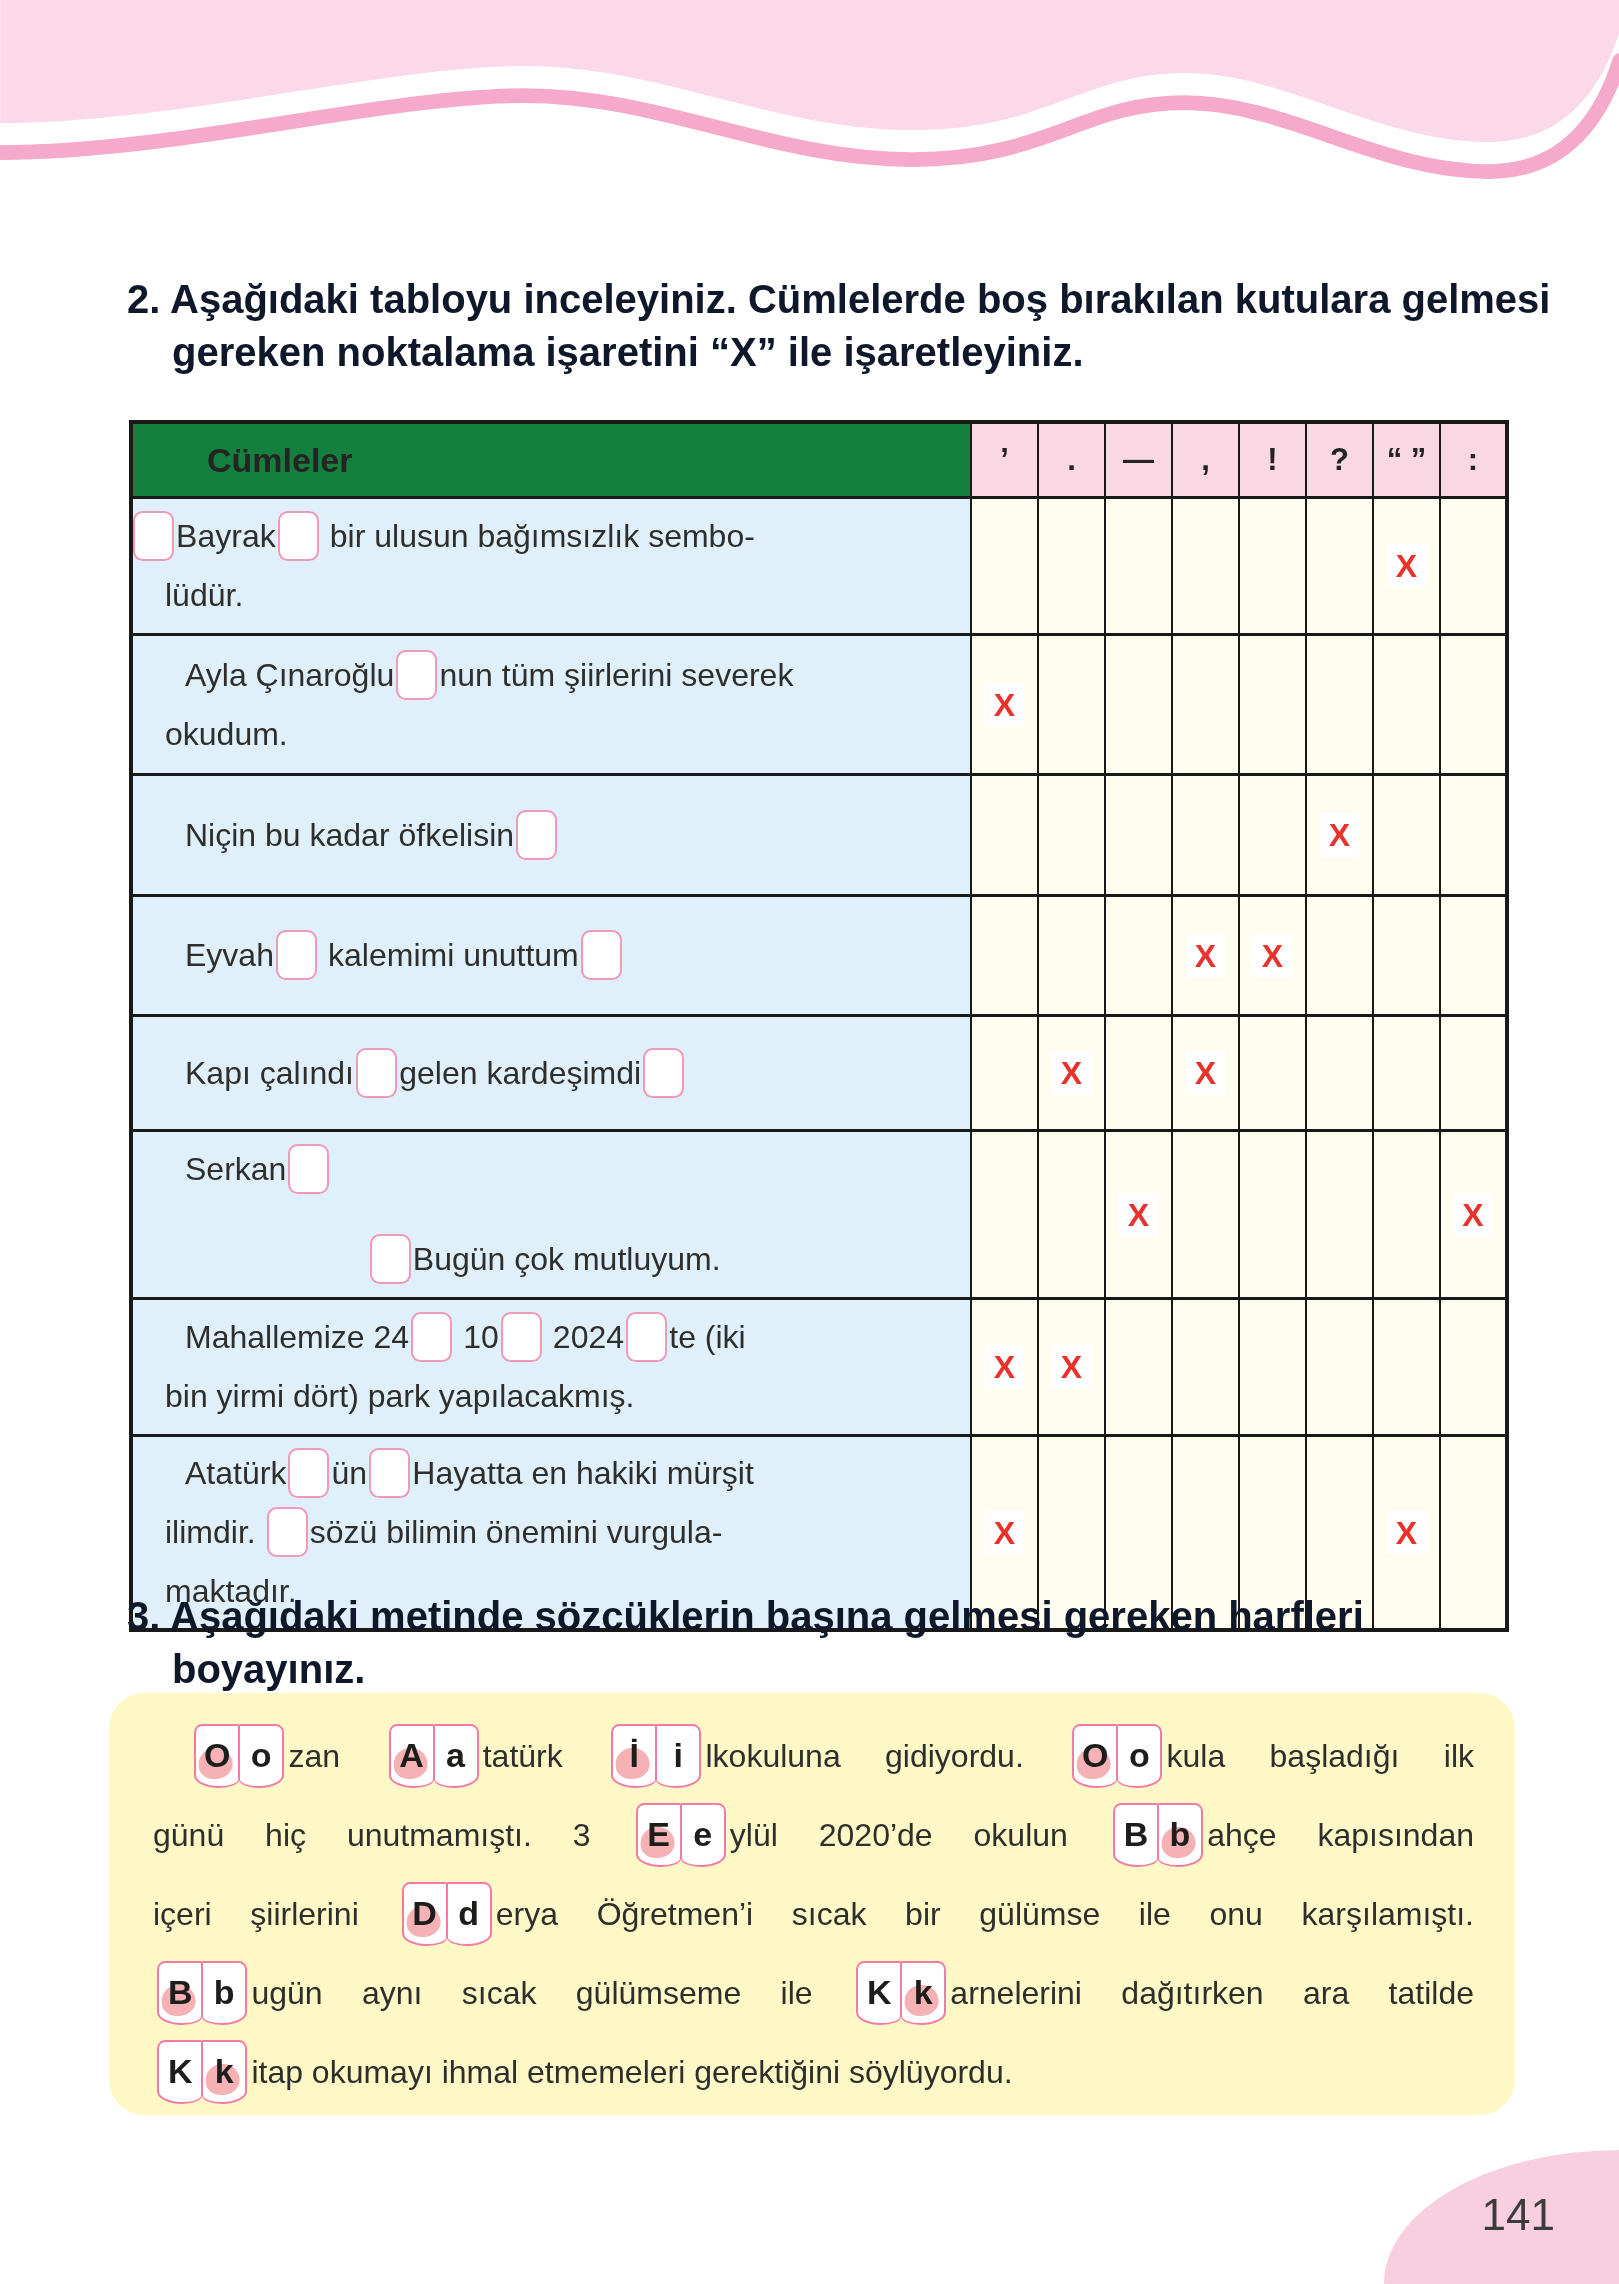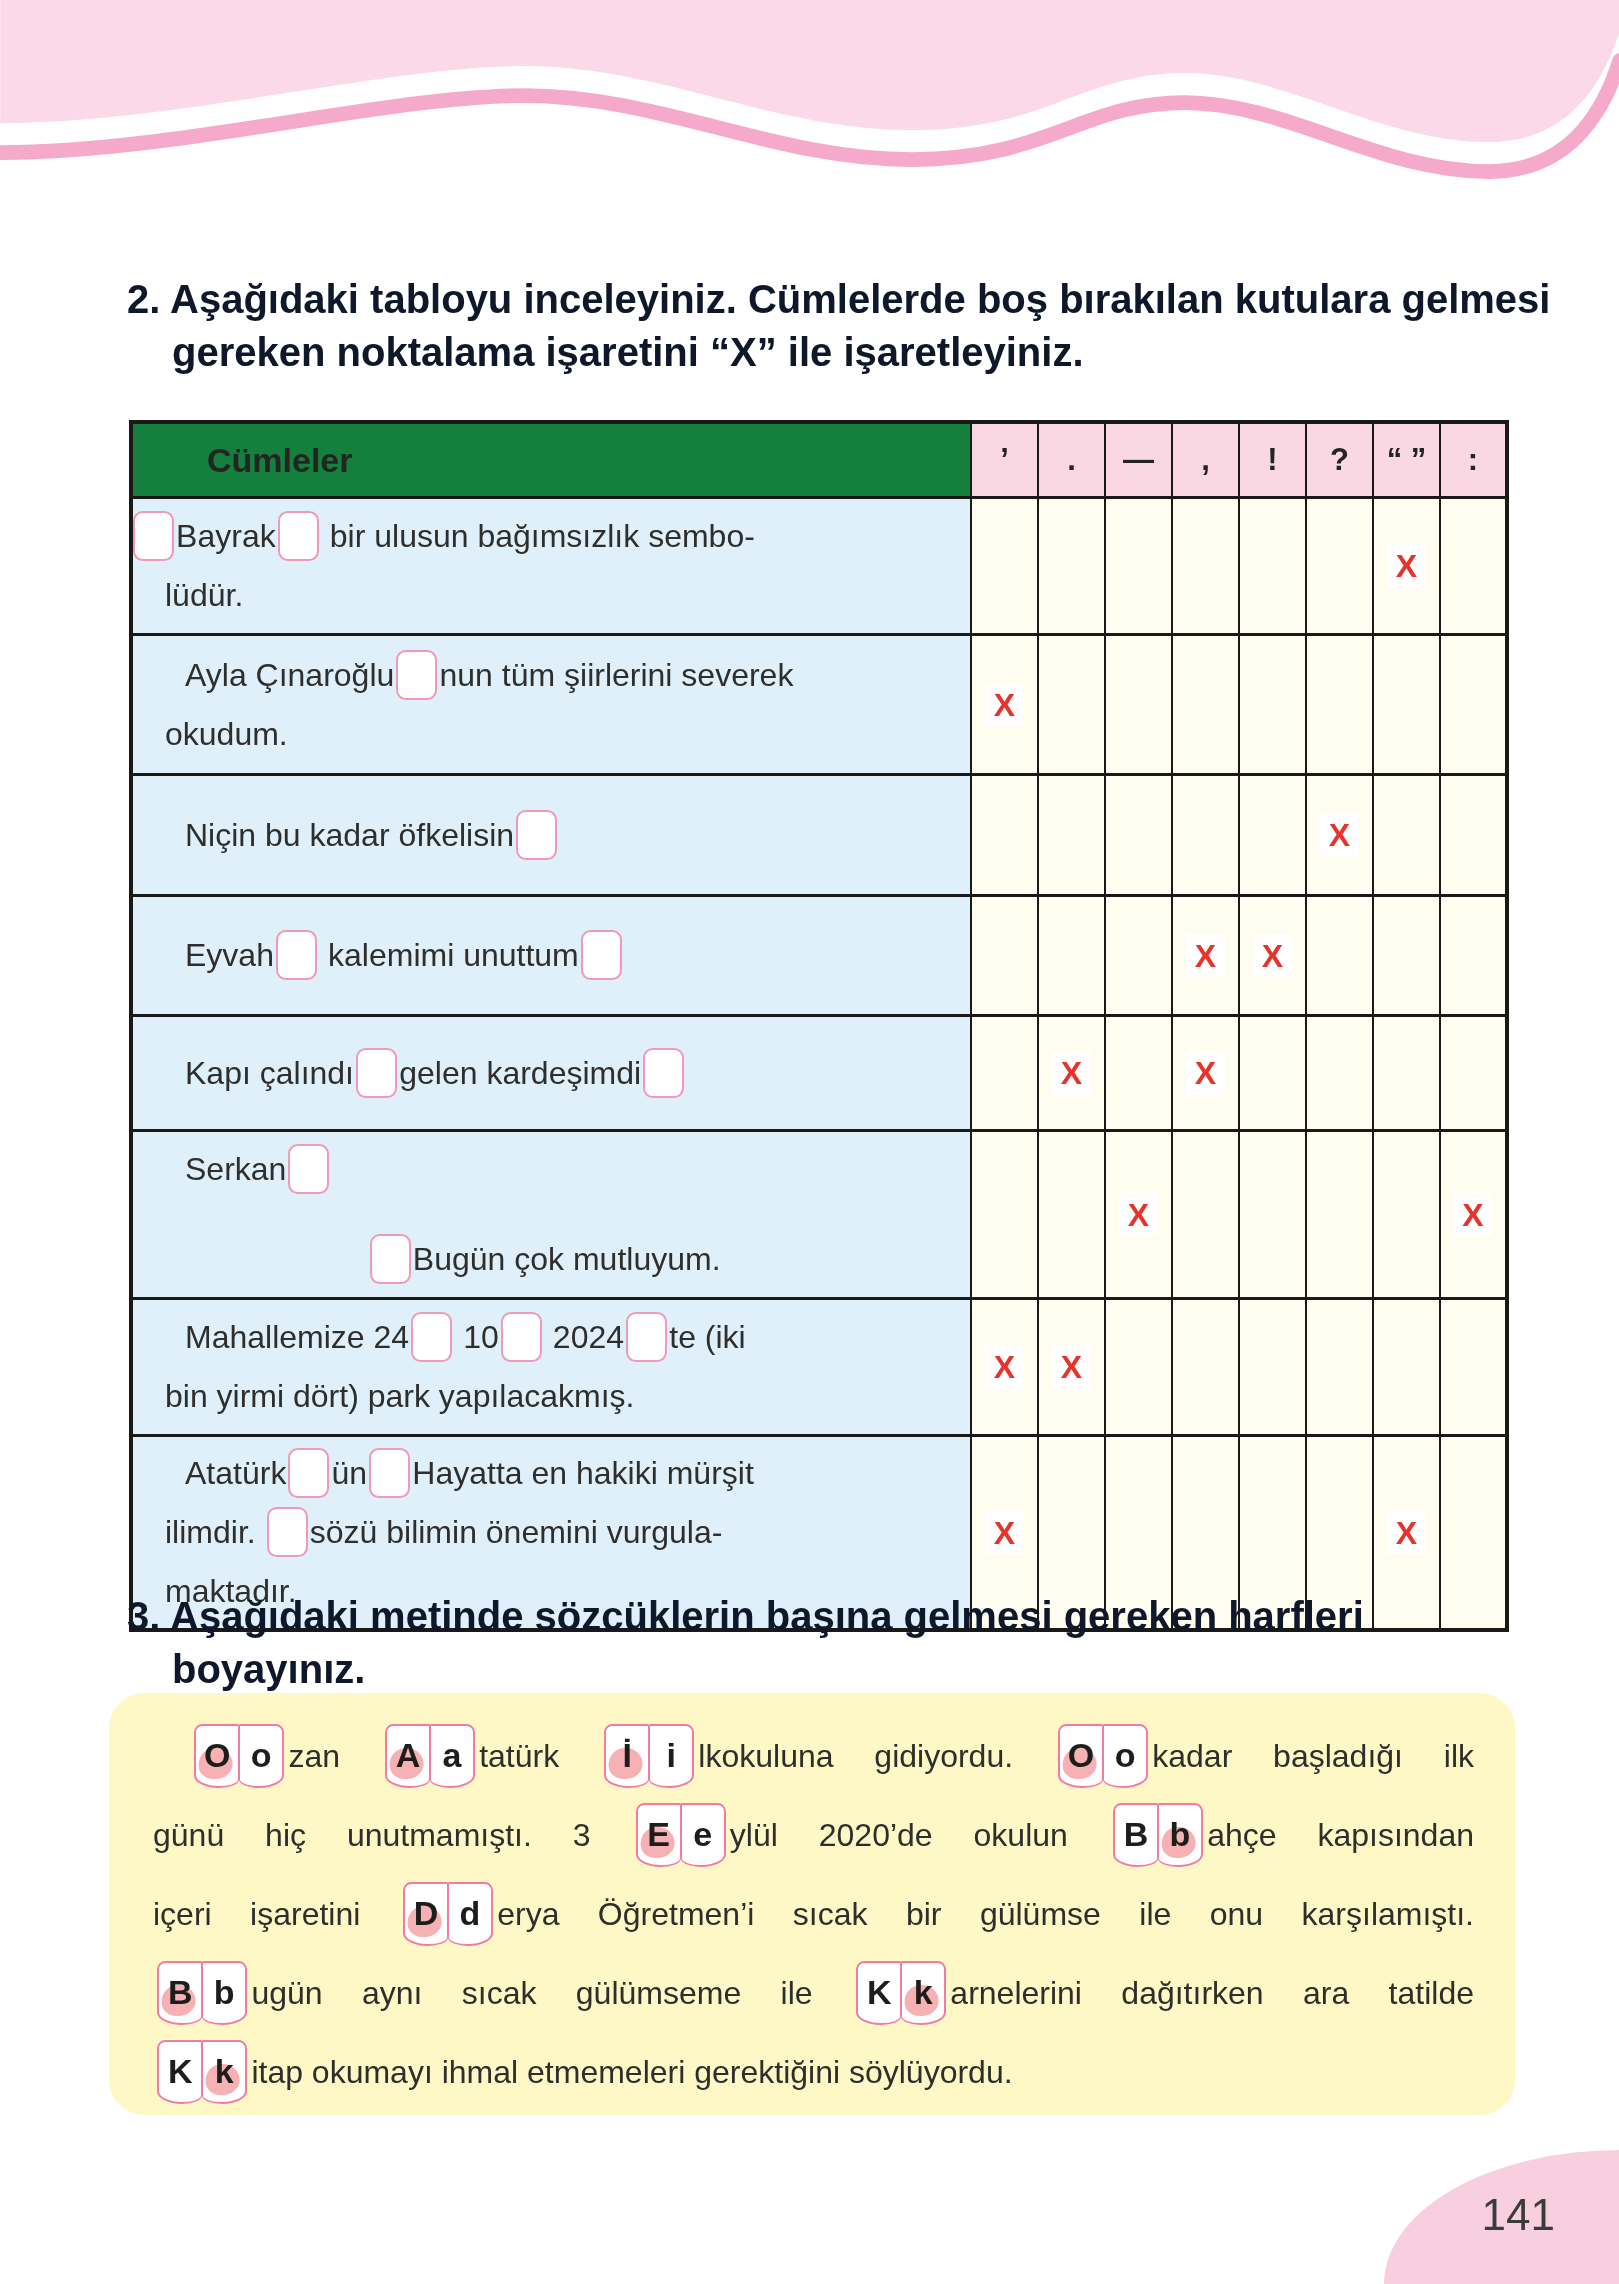--- a/index.html
+++ b/index.html
@@ -272,37 +272,37 @@
         <span class="page right">
           <span class="letter">i</span>
         </span>
       </span><span>lkokuluna gidiyordu. </span><span class="book">
         <span class="page left hl">
           <span class="letter">O</span>
         </span>
         <span class="page right">
           <span class="letter">o</span>
         </span>
-      </span><span>kadar başladığı ilk</span></div>
+      </span><span>kula başladığı ilk</span></div>
     <div class="pline"><span>günü hiç unutmamıştı. 3 </span><span class="book">
         <span class="page left hl">
           <span class="letter">E</span>
         </span>
         <span class="page right">
           <span class="letter">e</span>
         </span>
       </span><span>ylül 2020’de okulun </span><span class="book">
         <span class="page left">
           <span class="letter">B</span>
         </span>
         <span class="page right hl">
           <span class="letter">b</span>
         </span>
       </span><span>ahçe kapısından</span></div>
-    <div class="pline"><span>içeri işaretini </span><span class="book">
+    <div class="pline"><span>içeri şiirlerini </span><span class="book">
         <span class="page left hl">
           <span class="letter">D</span>
         </span>
         <span class="page right">
           <span class="letter">d</span>
         </span>
       </span><span>erya Öğretmen’i sıcak bir gülümse ile onu karşılamıştı.</span></div>
     <div class="pline"><span class="book">
         <span class="page left hl">
           <span class="letter">B</span>

